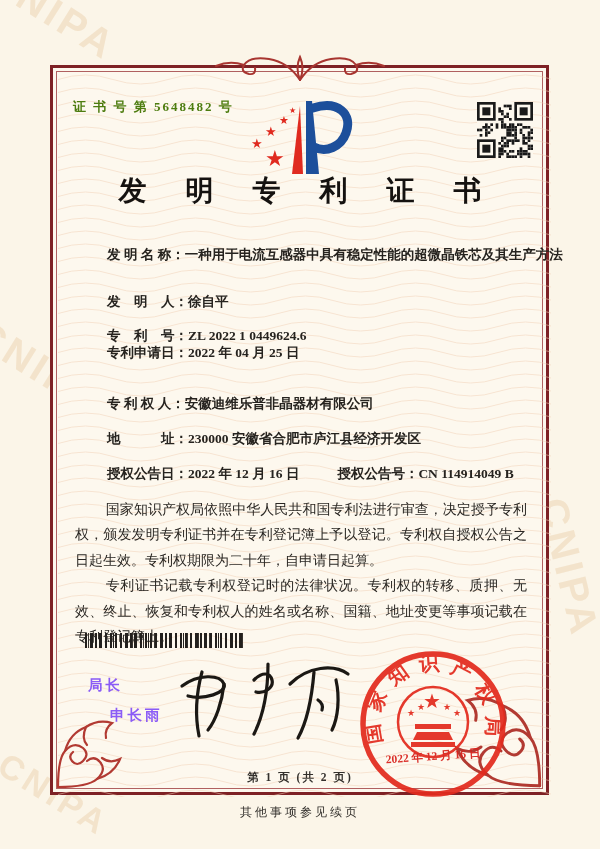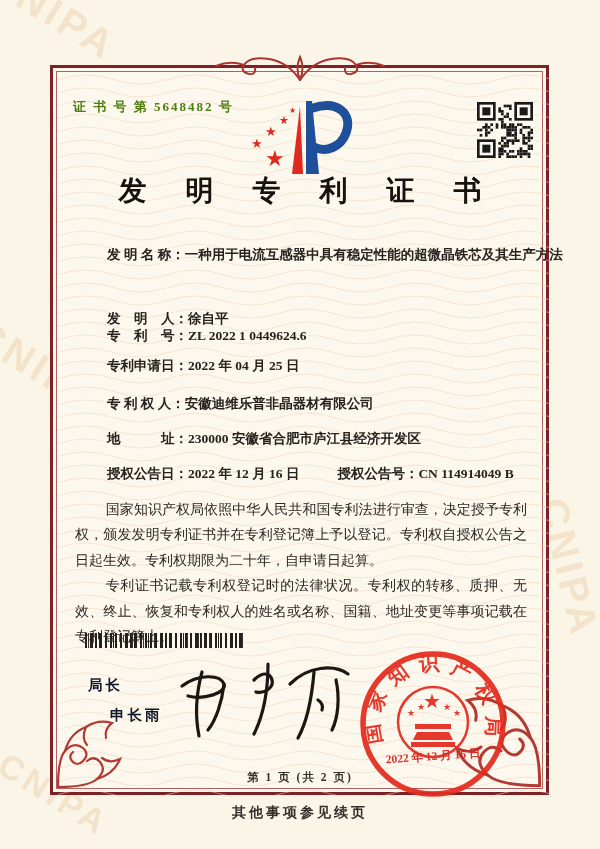--- a/index.html
+++ b/index.html
@@ -24,25 +24,25 @@
   .grant2{margin-left:38px;}
   .bodytext{position:absolute;left:75px;top:497px;width:452px;font-size:14px;line-height:1.82;
     color:#2a2723;text-align:justify;}
   .bodytext p{margin:0;text-indent:2.2em;font-weight:500;}
   .barcode{position:absolute;left:85px;top:633px;width:158px;height:15px;
     background-image:
       repeating-linear-gradient(90deg,#23201d 0 2px,transparent 2px 5px),
       repeating-linear-gradient(90deg,#23201d 0 1px,transparent 1px 7px),
       repeating-linear-gradient(90deg,transparent 0 3px,#37332f 3px 4px,transparent 4px 11px);}
   .sig-label{position:absolute;left:88px;font-family:"Liberation Sans","DejaVu Sans",sans-serif;
-    font-size:14.5px;font-weight:600;letter-spacing:3px;color:#0f172a;}
+    font-size:14.5px;font-weight:600;letter-spacing:3px;color:#8b5cf6;}
   .pagenum{position:absolute;left:0;top:770px;width:100%;text-align:center;
     font-size:11.5px;letter-spacing:2px;color:#33302c;font-weight:600;}
   .note{position:absolute;left:0;top:804px;width:100%;text-align:center;
-    font-size:14px;letter-spacing:3px;color:#33302c;font-weight:700;}
+    font-size:12px;letter-spacing:3px;color:#33302c;font-weight:400;}
   svg{display:block;}
 </style>
 </head>
 <body>
 
 <div class="page">
 
   <span class="watermark" style="left:-18px;top:-10px;font-size:40px;transform:rotate(32deg);">CNIPA</span>
   <span class="watermark" style="left:368px;top:215px;font-size:42px;transform:rotate(58deg);">CNIPA</span>
   <span class="watermark" style="left:-32px;top:345px;font-size:40px;transform:rotate(32deg);">CNIPA</span>
@@ -236,27 +236,27 @@
       <rect x="16" y="20" width="1" height="1" fill="#1a1a1a"></rect>
       <rect x="19" y="20" width="1" height="1" fill="#1a1a1a"></rect>
     </svg>
 
   <div class="title">发 明 专 利 证 书</div>
 
   <div class="fields">
     <div class="frow" style="top:0;">
       <span class="lab">发 明 名 称：</span><span class="val">一种用于电流互感器中具有稳定性能的超微晶铁芯及其生产方法</span>
     </div>
-    <div class="frow" style="top:64px;">
+    <div class="frow" style="top:47px;">
       <span class="lab">发　明　人：</span><span class="val">徐自平</span>
     </div>
     <div class="frow" style="top:81px;">
       <span class="lab">专　利　号：</span><span class="val">ZL 2022 1 0449624.6</span>
     </div>
-    <div class="frow" style="top:111px;">
+    <div class="frow" style="top:98px;">
       <span class="lab">专利申请日：</span><span class="val">2022 年 04 月 25 日</span>
     </div>
     <div class="frow" style="top:149px;">
       <span class="lab">专 利 权 人：</span><span class="val">安徽迪维乐普非晶器材有限公司</span>
     </div>
     <div class="frow" style="top:184px;">
       <span class="lab">地　　　址：</span><span class="val">230000 安徽省合肥市庐江县经济开发区</span>
     </div>
     <div class="frow" style="top:219px;">
       <span class="lab">授权公告日：</span><span class="val">2022 年 12 月 16 日</span><span class="lab grant2">授权公告号：</span><span class="val">CN 114914049 B</span>

